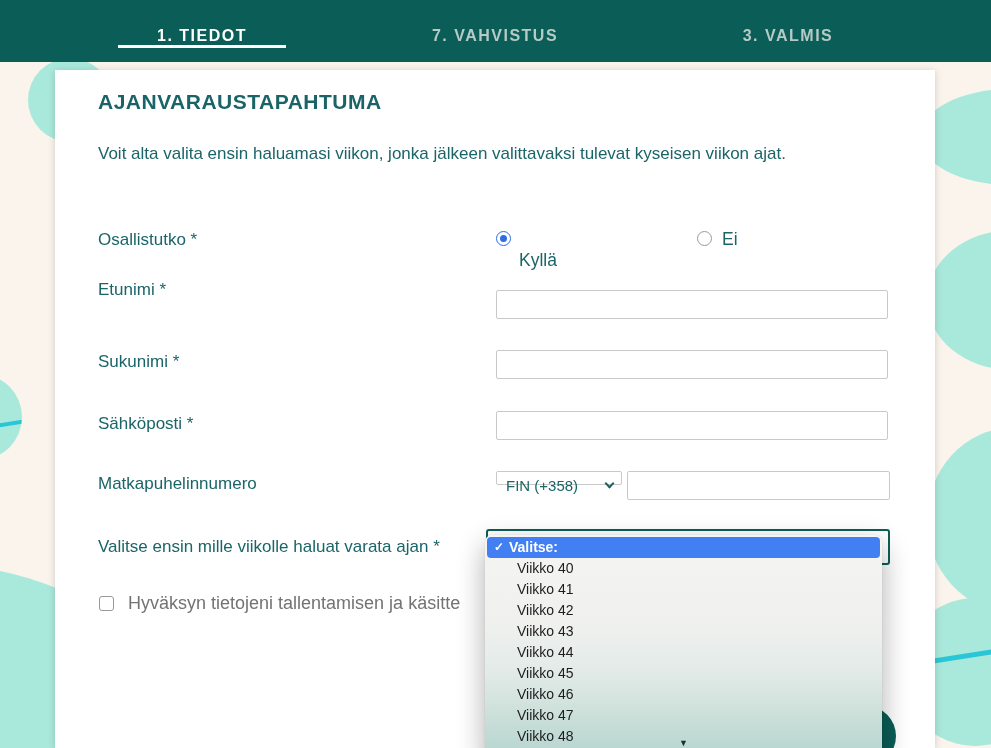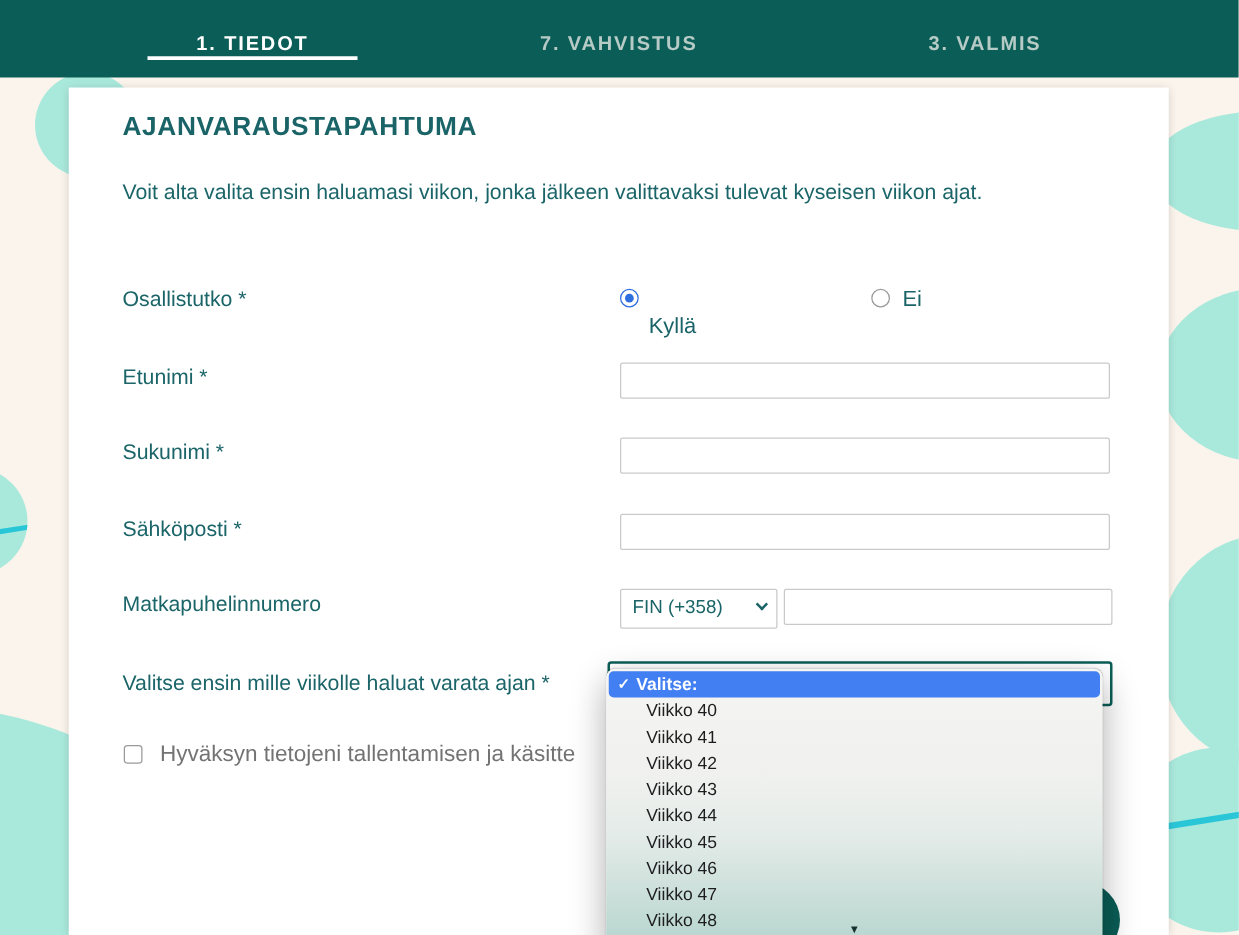--- a/index.html
+++ b/index.html
@@ -40,21 +40,21 @@
   .radio.on::after { content:""; position:absolute; left:2.5px; top:2.5px; width:7px; height:7px; border-radius:50%; background:#2e6fe0; }
   .rlabel { position:absolute; font-size:17.5px; color:#1b6569; }
   .checkbox { position:absolute; left:44px; top:526px; width:15px; height:15px; border:1px solid #999; border-radius:3px; background:#fff; }
   
   .tinput { position:absolute; height:29px; background:#fff; border:1px solid #c9c9c9; border-radius:2px; font-size:15px; padding:0 8px; color:#333; outline:none; }
   .in-first { left:441px; top:220px; width:392px; }
   .in-last  { left:441px; top:280px; width:392px; }
   .in-mail  { left:441px; top:341px; width:392px; }
   .in-phone { left:572px; top:401px; width:263px; }
   
-  .sel-cc { position:absolute; left:441px; top:401px; width:126px; height:32px; background:#fff; border:1px solid #c9c9c9; border-radius:2px;
+  .sel-cc { position:absolute; left:441px; top:401px; width:126px; height:14px; background:#fff; border:1px solid #c9c9c9; border-radius:2px;
             font-size:15px; color:#1a6468; line-height:27px; padding-left:9px; }
   .sel-week { position:absolute; left:431px; top:459px; width:404px; height:36px; background:#fff; border:2px solid #0b5e57; border-radius:3px; }
   .chev { position:absolute; width:8px; height:8px; border-right:2px solid #1a6468; border-bottom:2px solid #1a6468; transform:rotate(45deg); }
   .chev-cc { right:8px; top:8px; width:7px; height:7px; }
   .chev-week { right:11px; top:11px; }
   
   .consent-label { position:absolute; left:73px; top:523px; font-size:18px; color:#737373; white-space:nowrap; }
   
   .submit-circle { position:absolute; left:781px; top:636px; width:60px; height:60px; border-radius:50%; background:#0b5e57; }
   
@@ -92,21 +92,21 @@
 <div class="card">
   <div class="card-title">AJANVARAUSTAPAHTUMA</div>
   <div class="card-intro">Voit alta valita ensin haluamasi viikon, jonka jälkeen valittavaksi tulevat kyseisen viikon ajat.</div>
 
   <div class="flabel" style="top:160px;">Osallistutko *</div>
   <div class="radio on" style="left:441px; top:161px;"></div>
   <div class="rlabel" style="left:464px; top:159px;margin-top:21px;">Kyllä</div>
   <div class="radio" style="left:642px; top:161px;"></div>
   <div class="rlabel" style="left:667px; top:159px;">Ei</div>
 
-  <div class="flabel" style="top:222px;">Etunimi *</div>
+  <div class="flabel" style="top:210px;">Etunimi *</div>
   <input class="tinput in-first" type="text" value="" style="">
 
   <div class="flabel" style="top:282px;">Sukunimi *</div>
   <input class="tinput in-last" type="text" value="" style="">
 
   <div class="flabel" style="top:344px;">Sähköposti *</div>
   <input class="tinput in-mail" type="text" value="" style="">
 
   <div class="flabel" style="top:404px;">Matkapuhelinnumero</div>
   <div class="sel-cc">

